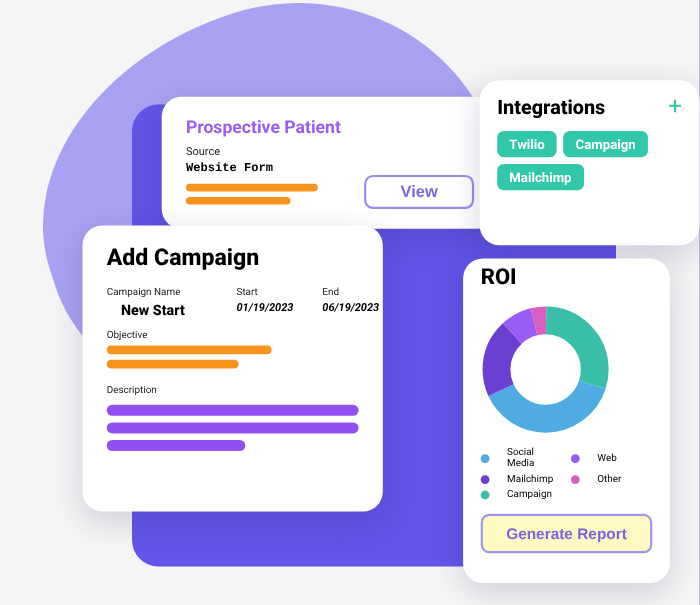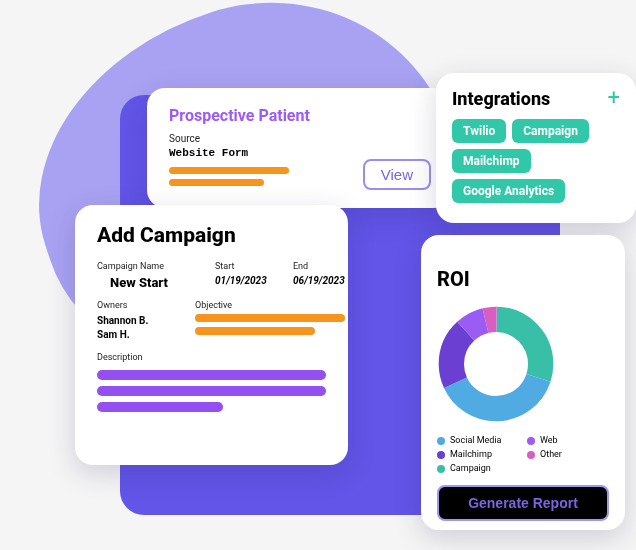--- a/index.html
+++ b/index.html
@@ -34,21 +34,21 @@
   }
   
   .card.prospective { left: 147px; top: 88px; width: 304px; height: 120px; }
   .prospective .title { color: #9b5cf6; font-weight: 700; font-size: 16px; margin-bottom: 8px;}
   .prospective .small { font-size: 10px; color: #222; margin-bottom: 3px;}
   .prospective .val { font-size: 11px; font-weight: 800; margin-bottom: 8px; font-family: Liberation Mono, monospace;}
   .bars .bar { height: 7px; background: #f7941e; border-radius: 4px; margin-bottom: 5px;}
   .prospective .view-btn {
     position: absolute; right: 20px; bottom: 18px;
     border: 2px solid #9b8cf0; color: #7b64e2; background: #fff;
-    border-radius: 8px; padding: 5px 16px; font-weight: 400; font-size: 15px;
+    border-radius: 8px; padding: 5px 31px; font-weight: 700; font-size: 15px;
     cursor: pointer;
   }
   
   .card.campaign { left: 75px; top: 205px; width: 273px; height: 260px; }
   .campaign h2 { font-size: 21px; font-weight: 800; margin-bottom: 14px;}
   .campaign .row { display: flex; gap: 8px; margin-bottom: 10px;}
   .campaign .col { flex: 0 0 auto;}
   .campaign .lbl { font-size: 9px; color: #222; margin-bottom: 4px;}
   .campaign .val { font-size: 13px; font-weight: 800; padding-left: 13px;}
   .campaign .date { font-size: 10px; font-weight: 700; font-style: italic;}
@@ -56,28 +56,28 @@
   .obj-bars .bar { height: 8px; background: #f7941e; border-radius: 4px; margin-bottom: 5px;}
   .desc-bars .bar { height: 10px; background: #944ff0; border-radius: 5px; margin-bottom: 6px;}
   
   .card.integrations { left: 436px; top: 73px; width: 200px; height: 150px; padding: 14px 16px;}
   .integrations .header { display: flex; justify-content: space-between; align-items: center; margin-bottom: 10px;}
   .integrations h3 { font-size: 18px; font-weight: 800;}
   .integrations .plus { color: #30c8a8; font-size: 22px; font-weight: 400; cursor: pointer; line-height: 1;}
   .chips { display: flex; flex-wrap: wrap; gap: 6px;}
   .chip { background: #30c8a8; color: #fff; border-radius: 6px; padding: 5px 11px; font-size: 12px; font-weight: 700; text-align: center;}
   
-  .card.roi { left: 421px; top: 235px; width: 204px; height: 295px; padding: 32px 16px;}
+  .card.roi { left: 421px; top: 235px; width: 188px; height: 295px; padding: 4px 16px;}
   .roi h3 { font-size: 20px; font-weight: 800; margin-bottom: 10px;}
   .donut { width: 118px; height: 118px; margin: 4px auto 8px auto;}
   .legend { font-size: 9px; display: grid; grid-template-columns: 1fr 1fr; gap: 4px 8px; margin-bottom: 12px;}
-  .legend .item { display: flex; align-items: flex-end; gap: 5px;}
+  .legend .item { display: flex; align-items: center; gap: 16px;}
   .legend .dot { width: 8px; height: 8px; border-radius: 50%; flex-shrink: 0;}
   .gen-btn {
-    width: 100%; border: 2px solid #a095ef; color: #7b64e2; background: #000000;
+    width: 100%; border: 2px solid #a095ef; color: #7b64e2; background: #fef9c3;
     border-radius: 8px; padding: 8px 0; font-weight: 700; font-size: 14px; cursor: pointer;
   }
 </style>
 </head>
 <body>
 
 <div class="blob"></div>
 <div class="panel"></div>
 
 <div class="card prospective">
@@ -101,27 +101,20 @@
     <div class="col" style="width:70px">
       <div class="lbl">Start</div>
       <div class="date">01/19/2023</div>
     </div>
     <div class="col">
       <div class="lbl">End</div>
       <div class="date">06/19/2023</div>
     </div>
   </div>
   <div class="row">
-    <div class="col" style="width:90px">
-      <div class="lbl">Owners</div>
-      <div class="owners">
-        <div>Shannon B.</div>
-        <div>Sam H.</div>
-      </div>
-    </div>
     <div class="col" style="width:160px">
       <div class="lbl">Objective</div>
       <div class="obj-bars">
         <div class="bar" style="width:150px"></div>
         <div class="bar" style="width:120px"></div>
       </div>
     </div>
   </div>
   <div class="lbl" style="margin-top:8px">Description</div>
   <div class="desc-bars" style="margin-top:8px">
@@ -133,21 +126,20 @@
 
 <div class="card integrations">
   <div class="header">
     <h3>Integrations</h3>
     <span class="plus">+</span>
   </div>
   <div class="chips">
     <span class="chip">Twilio</span>
     <span class="chip">Campaign</span>
     <span class="chip">Mailchimp</span>
-    <span class="chip">Google Analytics</span>
   </div>
 </div>
 
 <div class="card roi">
   <h3>ROI</h3>
   <svg class="donut" viewBox="0 0 42 42">
     <circle cx="21" cy="21" r="15.9" fill="none" stroke="#39bfa8" stroke-width="9" stroke-dasharray="30 70" stroke-dashoffset="25"></circle>
     <circle cx="21" cy="21" r="15.9" fill="none" stroke="#4fabe1" stroke-width="9" stroke-dasharray="38 62" stroke-dashoffset="95"></circle>
     <circle cx="21" cy="21" r="15.9" fill="none" stroke="#6a3fd1" stroke-width="9" stroke-dasharray="20 80" stroke-dashoffset="57"></circle>
     <circle cx="21" cy="21" r="15.9" fill="none" stroke="#9b5cf6" stroke-width="9" stroke-dasharray="8 92" stroke-dashoffset="37"></circle>

